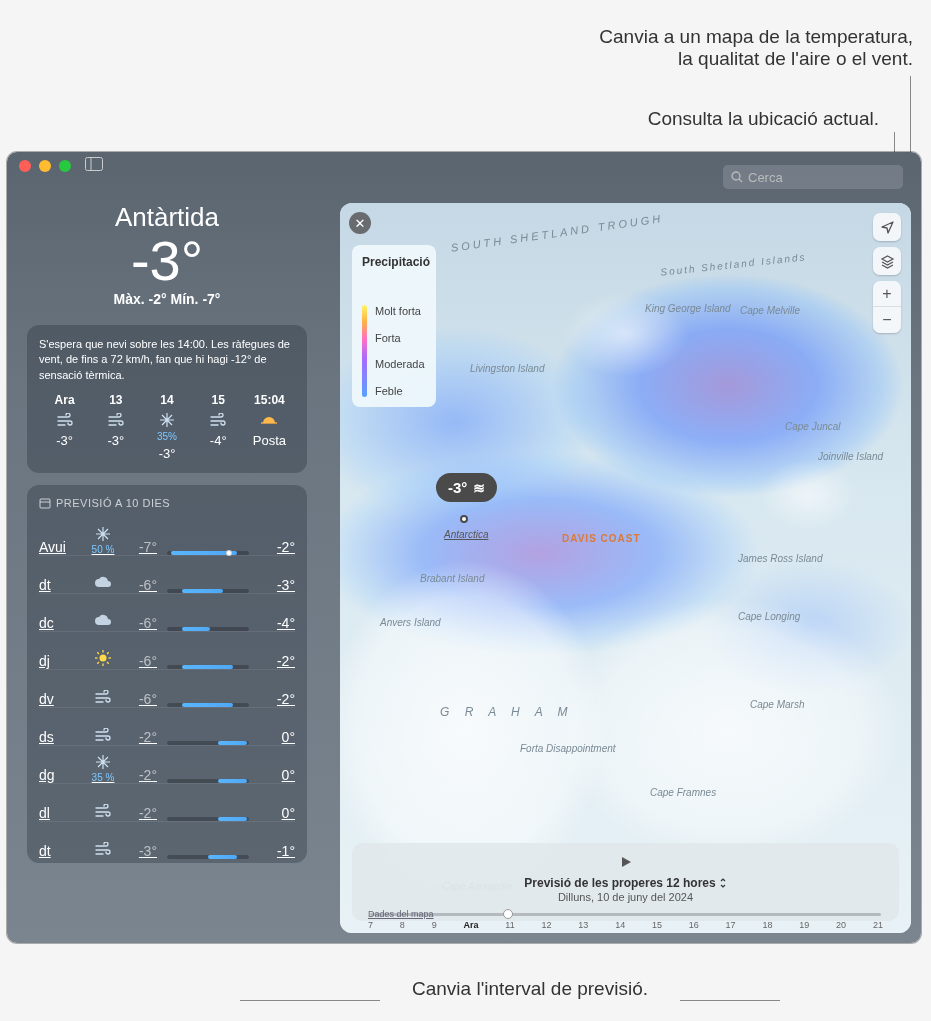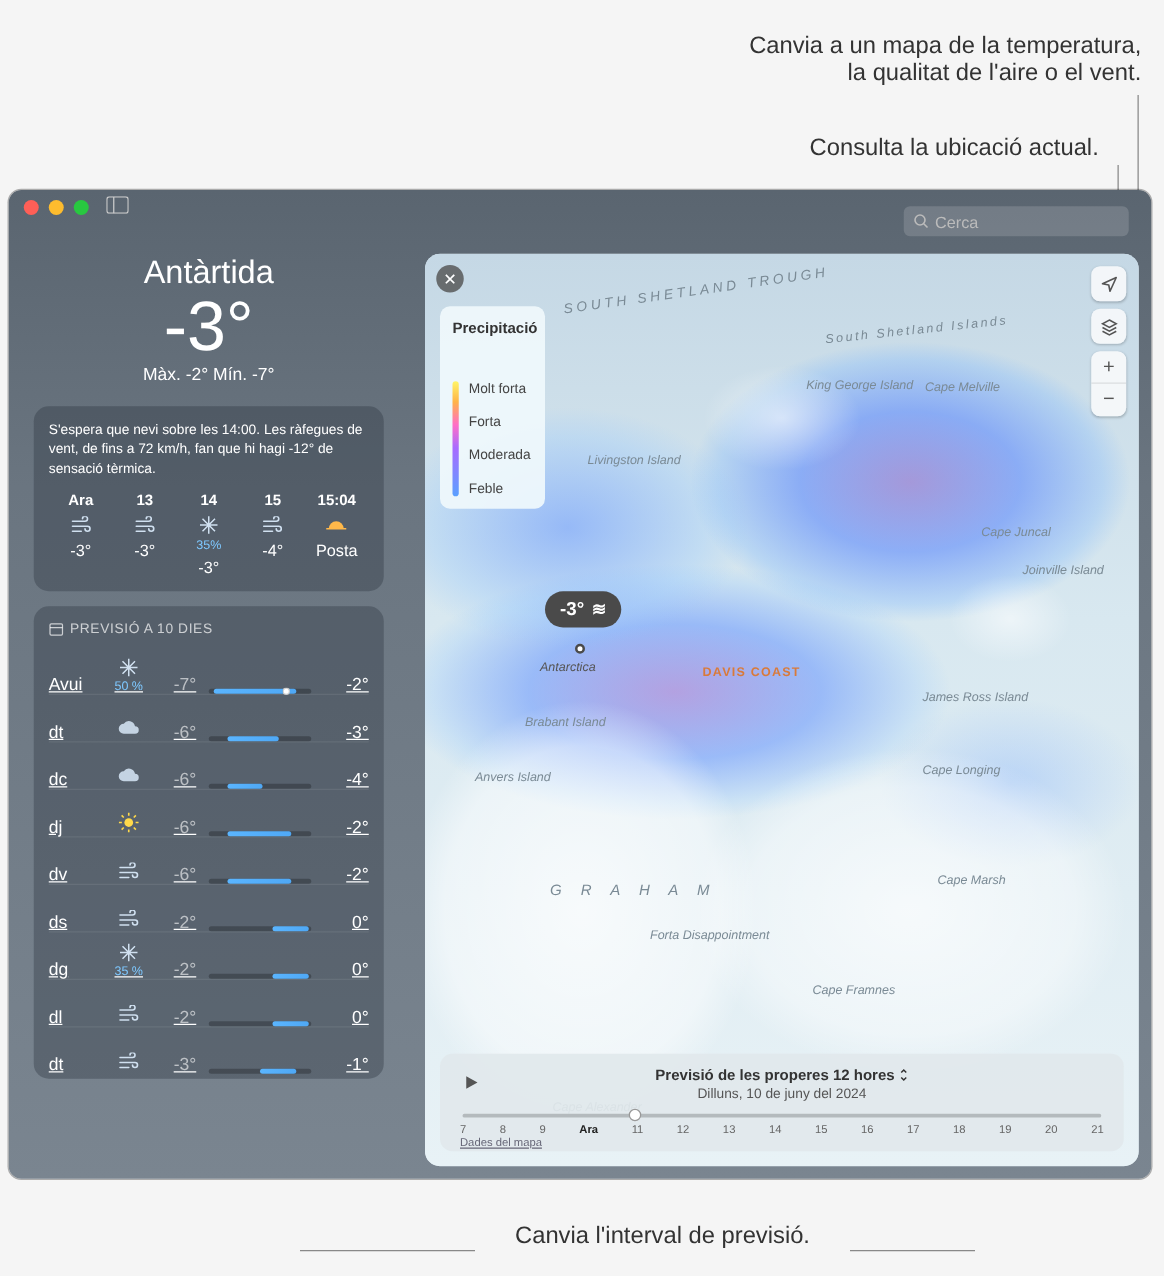--- a/index.html
+++ b/index.html
@@ -32,21 +32,21 @@
   display: flex; align-items: center; padding: 0 8px; color: #bbb; font-size: 13px;
 }
 .search-box svg { margin-right: 5px; }
 
 .left-panel { position: absolute; left: 0; top: 30px; width: 320px; padding: 20px; color: #fff; }
 
 .location-header { text-align: center; margin-bottom: 18px; }
 .location-name { font-size: 26px; font-weight: 300; }
 .current-temp { font-size: 56px; font-weight: 200; line-height: 1; }
 .feels-like { font-size: 14px; margin-top: 6px; }
-.hi-lo { font-size: 14px; margin-top: 2px; }
+.hi-lo { font-size: 14px; margin-top: 2px; font-weight: bold; }
 
 .card { background: rgba(40,50,60,0.35); border-radius: 12px; padding: 12px; margin-bottom: 12px; }
 
 .alert-text { font-size: 11px; line-height: 1.4; margin-bottom: 10px; }
 
 .hourly { display: flex; justify-content: space-between; }
 .hour-col { text-align: center; flex: 1; font-size: 12px; }
 .hour-time { font-size: 12px; font-weight: 600; margin-bottom: 4px; }
 .hour-icon { height: 18px; margin: 2px 0; color: #d0e0f0; display: flex; align-items: center; justify-content: center; }
 .hour-pct { font-size: 10px; color: #7ec8ff; }
@@ -120,27 +120,27 @@
 .map-label.orange { color: #d97a3a; font-weight: 600; font-style: normal; }
 .map-label.arc { transform: rotate(-8deg); letter-spacing: 3px; font-size: 11px; }
 
 .map-marker {
   position: absolute; left: 96px; top: 270px;
   background: #4a4a4a; color: #fff; border-radius: 18px;
   padding: 6px 12px; display: flex; align-items: center; gap: 6px;
   font-size: 15px; font-weight: 600;
 }
 .marker-pin { position: absolute; left: 120px; top: 312px; width: 8px; height: 8px; background: #fff; border: 2px solid #4a4a4a; border-radius: 50%; }
-.marker-loc { position: absolute; left: 92px; top: 326px; font-size: 10px; color: #555; font-style: italic; }
+.marker-loc { position: absolute; left: 104px; top: 326px; font-size: 10px; color: #555; font-style: italic; text-decoration: underline; }
 
 .timeline {
   position: absolute; bottom: 12px; left: 12px; right: 12px; height: 78px;
   background: rgba(225,232,236,0.93); border-radius: 10px; padding: 8px 14px;
 }
-.timeline-top { display: flex; align-items: center; }
+.timeline-top { display: flex; align-items: center; flex-direction: column; }
 .play-btn { width: 22px; height: 22px; display: flex; align-items: center; justify-content: center; cursor: pointer; color: #555; }
 .timeline-title-wrap { flex: 1; text-align: center; }
 .timeline-title { font-size: 12px; font-weight: 600; color: #333; display: inline-flex; align-items: center; gap: 3px; cursor: pointer; }
 .timeline-sub { font-size: 11px; color: #555; }
 .timeline-track { position: relative; height: 3px; background: rgba(0,0,0,0.2); border-radius: 2px; margin: 10px 4px 4px; }
 .timeline-thumb { position: absolute; left: 26%; top: -4px; width: 10px; height: 10px; background: #fff; border: 1px solid #999; border-radius: 50%; }
 .timeline-ticks { display: flex; justify-content: space-between; font-size: 9px; color: #666; margin-top: 2px; padding: 0 2px; }
 .tick-now { font-weight: 700; color: #222; }
 .map-credit { position: absolute; bottom: 2px; left: 16px; font-size: 9px; color: #667; text-decoration: underline; }
 

